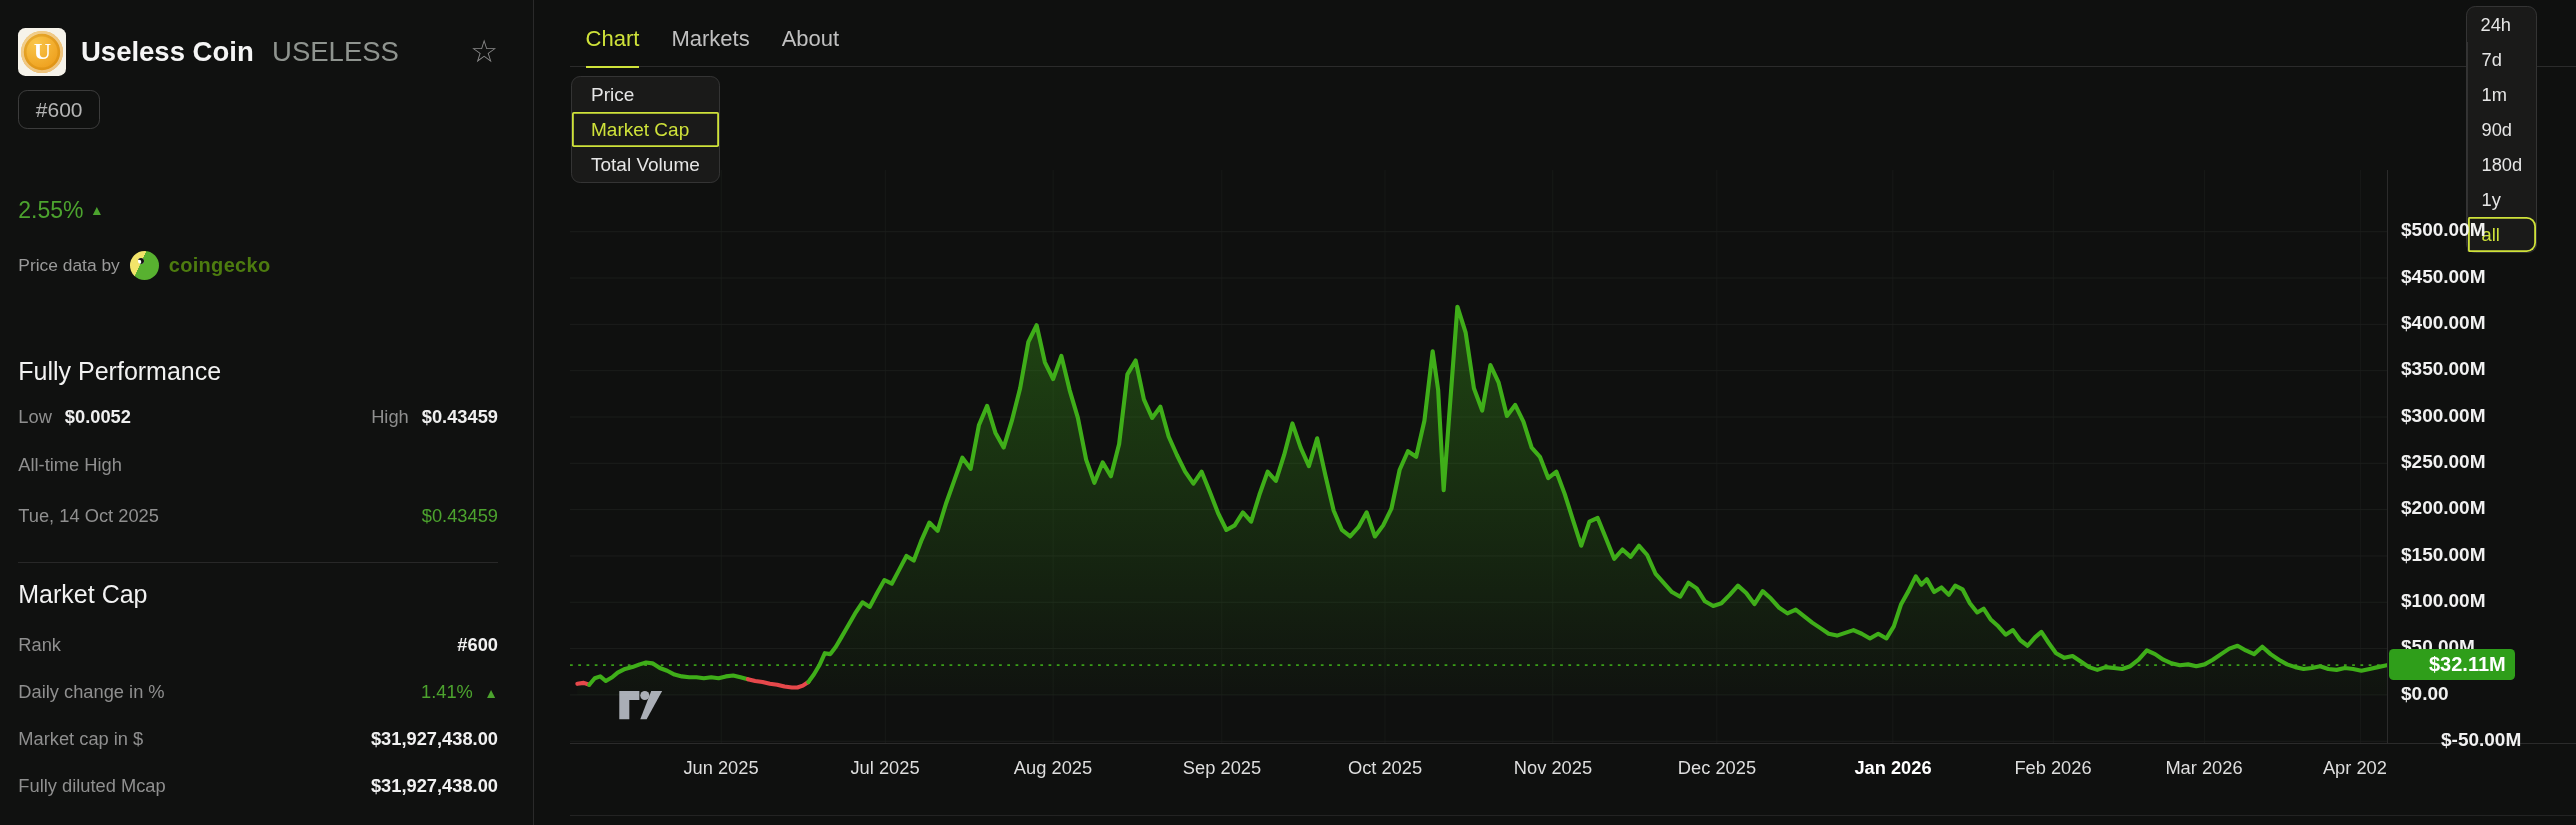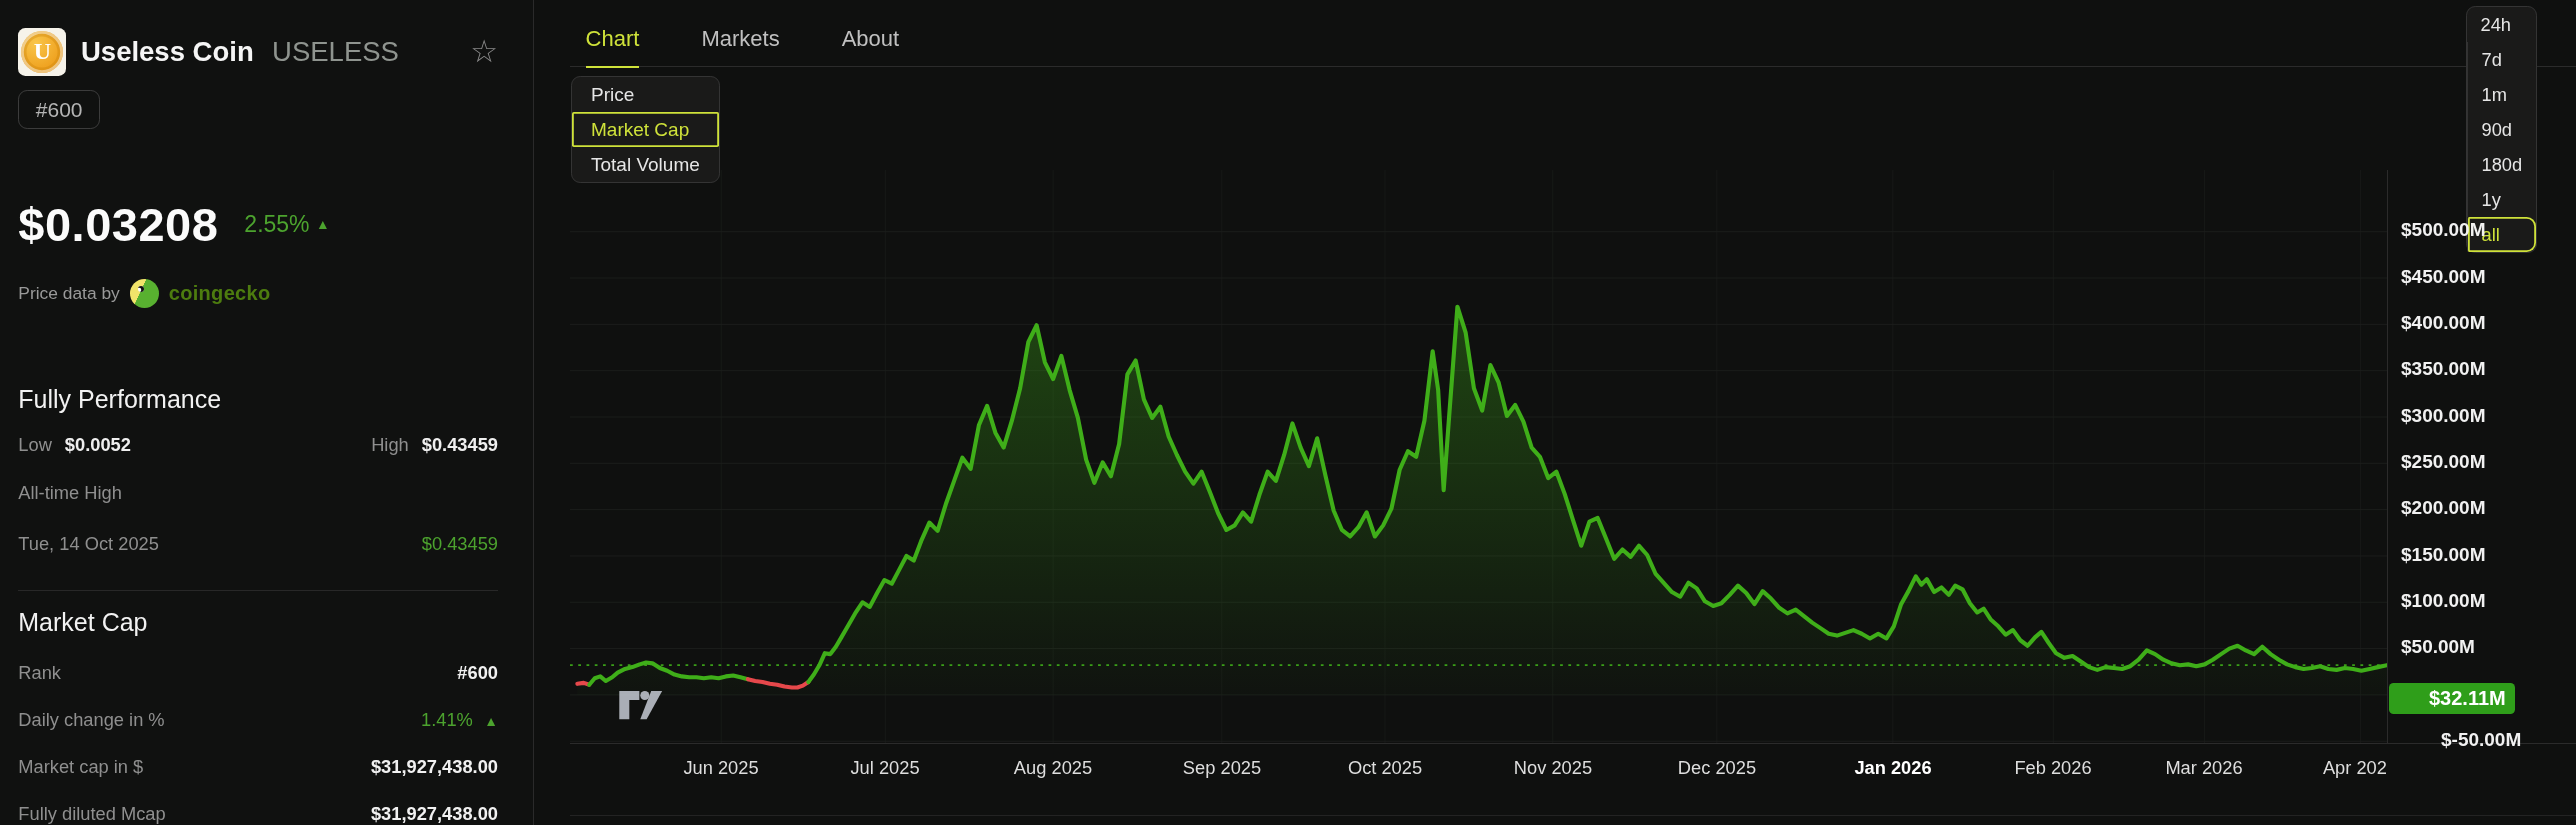--- a/index.html
+++ b/index.html
@@ -48,21 +48,21 @@
   .mc-row{margin-top:25px;display:flex;align-items:center;font-size:18.3px;}
   .mc-row .lbl{color:#8f8f8f;}
   .mc-row .val{margin-left:auto;color:#f1f1f1;font-weight:700;}
   .mc-row .val.green{color:var(--green);font-weight:400;}
   .mc-row .val .tri-up{margin-left:6.4px;}
 
   
   :root{--lime:#cfe23a;--green:#4ca32e;--line-green:#3fae19;--line-red:#e6484b;--badge:#2f9e1a;}
   .main{position:absolute;left:535px;top:0;width:2041px;height:825px;}
   .tabs{position:absolute;left:35px;right:0;top:0;height:67px;border-bottom:0.9px solid #2b2b2b;
-        display:flex;align-items:flex-end;gap:62px;padding-left:15.6px;box-sizing:border-box;}
+        display:flex;align-items:flex-end;gap:32px;padding-left:15.6px;box-sizing:border-box;}
   .tab{font-size:22px;color:#c0c0c0;padding-bottom:13.8px;cursor:pointer;}
   .tab.active{color:var(--lime);border-bottom:2.8px solid var(--lime);margin-bottom:-1.8px;}
   .toolbar{position:absolute;left:36px;right:39px;top:111px;height:37px;
            display:flex;justify-content:space-between;align-items:center;}
   .seg-group{display:flex;background:#1a1a19;border:0.9px solid #343434;border-radius:9.2px;flex-direction:column;}
   .seg{font-size:19px;color:#e6e6e6;padding:0 19px;line-height:35px;cursor:pointer;white-space:nowrap;}
   .seg.sep{border-left:0.9px solid #323232;}
   .seg.active{box-shadow:inset 0 0 0 1.8px var(--lime);color:var(--lime);border-radius:1.8px;}
   .seg.active.last{border-radius:1.8px 9.2px 9.2px 1.8px;}
   .rseg{font-size:18.3px;padding:0 13.8px;}
@@ -93,21 +93,20 @@
             <b>U</b>
           </div>
         </div>
       <span class="coin-name">Useless Coin</span>
       <span class="coin-symbol">USELESS</span>
       <span class="fav-star">☆</span>
     </div>
     <span class="rank-badge">#600</span>
 
     <div class="price-row">
-      <span class="price-big">$0.03208</span>
       <span class="price-change">
         <span>2.55%</span>
         <span class="tri-up">▲</span>
       </span>
     </div>
 
     <div class="attr-row">
       <span class="attr-prefix">Price data by</span>
       <span class="gecko-icon"></span>
       <span class="attr-provider">coingecko</span>
@@ -237,21 +236,21 @@
           <div class="xlab" style="left: 419px;">Aug 2025</div>
           <div class="xlab" style="left: 588px;">Sep 2025</div>
           <div class="xlab" style="left: 751px;">Oct 2025</div>
           <div class="xlab" style="left: 919px;">Nov 2025</div>
           <div class="xlab" style="left: 1083px;">Dec 2025</div>
           <div class="xlab bold" style="left: 1259px;">Jan 2026</div>
           <div class="xlab" style="left: 1419px;">Feb 2026</div>
           <div class="xlab" style="left: 1570px;">Mar 2026</div>
           <div class="xlab" style="left: 1726px;">Apr 2026</div>
         </div>
-        <div class="cur-badge" style="top: 683px; padding-left: 40px;">$32.11M</div>
+        <div class="cur-badge" style="top: 649px; padding-left: 40px;">$32.11M</div>
       </div>
 
     <svg class="tv-logo" width="50" height="31" viewBox="0 0 54 34">
       <path d="M1 1 h22 v10 h-11 v21 h-11 z" fill="#c6cad4"></path>
       <circle cx="29" cy="6" r="5" fill="#c6cad4"></circle>
       <path d="M31 32 L24 32 L36 1 L48 1 Z" fill="#c6cad4"></path>
     </svg>
   </div>
 </div>
 

